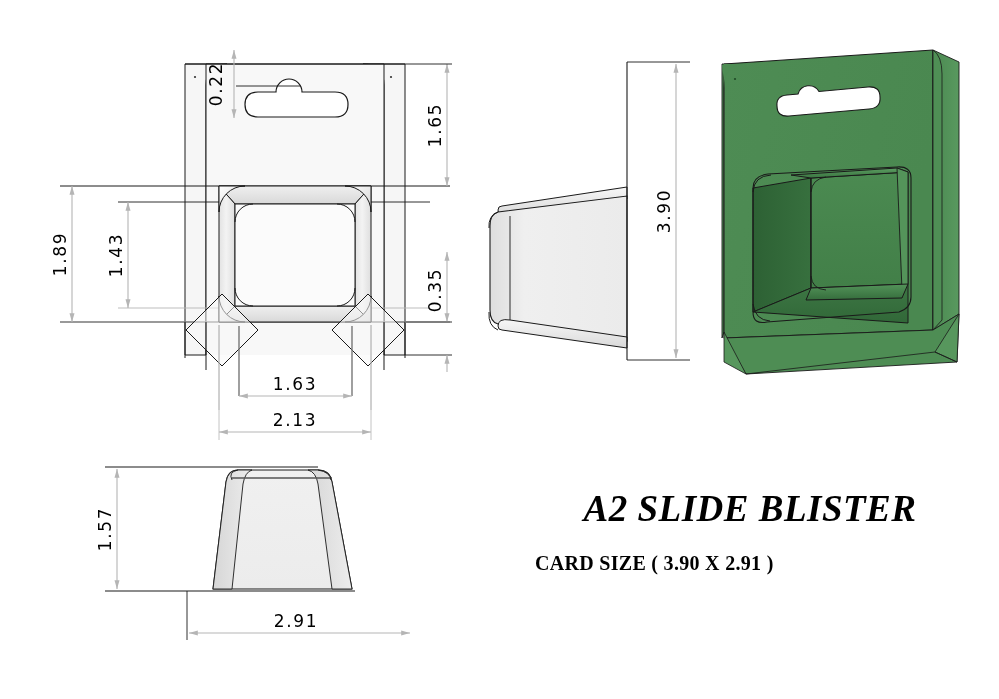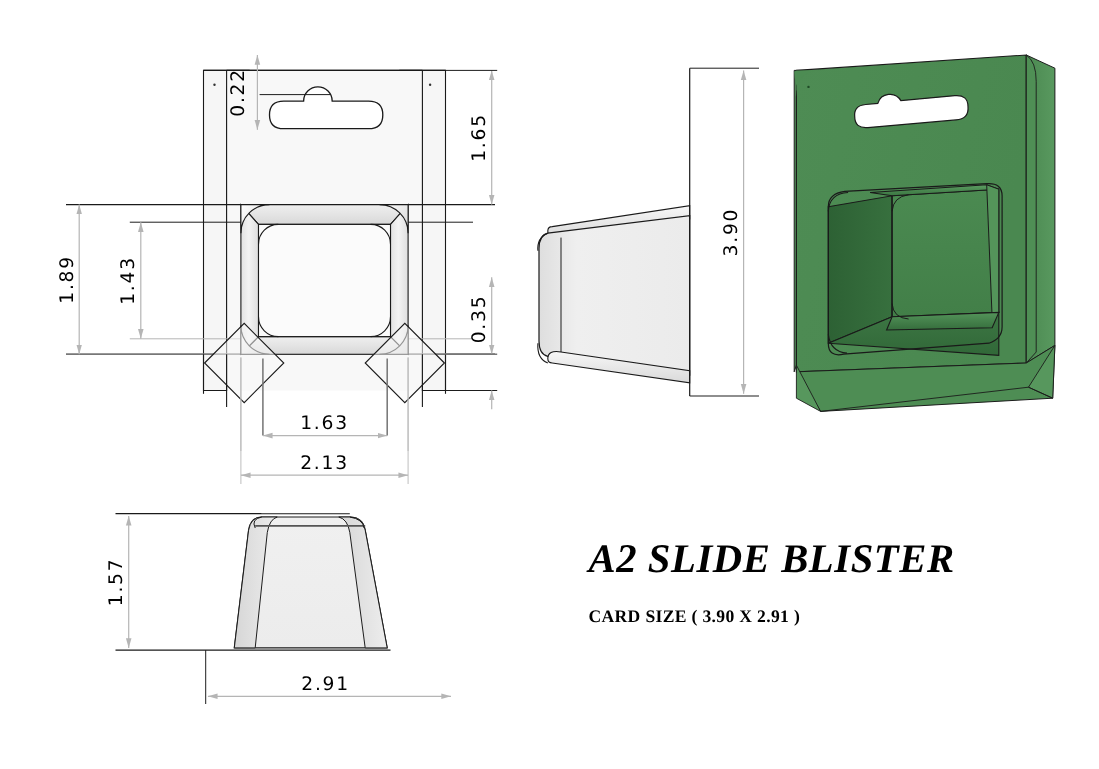--- a/index.html
+++ b/index.html
@@ -8,25 +8,25 @@
     font-family:"DejaVu Sans", sans-serif;
     background:#ffffff;
   }
   #sheet{position:absolute;inset:0;}
   svg.draw{position:absolute;left:0;top:0;width:999px;height:699px;}
   .title-block{position:absolute;left:535px;top:487px;width:430px;}
   .title-main{
     font-family:"Liberation Serif", serif;
     font-style:italic;font-weight:bold;
     font-size:37px;letter-spacing:0.5px;color:#000;
-    white-space:nowrap;margin:0 0 22px 0;
+    white-space:nowrap;margin:0 0 22px 0;text-align:center;
   }
   .title-line{
     font-family:"Liberation Serif", serif;
-    font-weight:bold;font-size:16px;color:#000;
+    font-weight:bold;font-size:20px;color:#000;
     white-space:nowrap;margin:0 0 13px 0;letter-spacing:0.3px;
   }
   .dimtext{
     font-family:"DejaVu Sans", sans-serif;
     font-size:17px;fill:#000;letter-spacing:1.6px;
   }
 </style>
 </head>
 <body>
 

